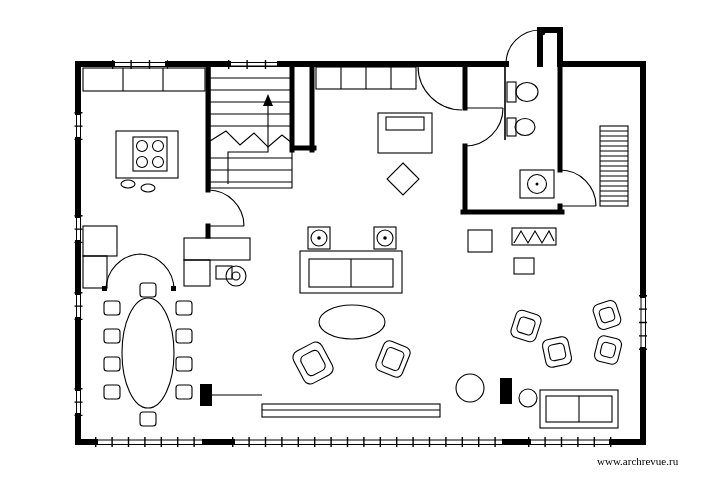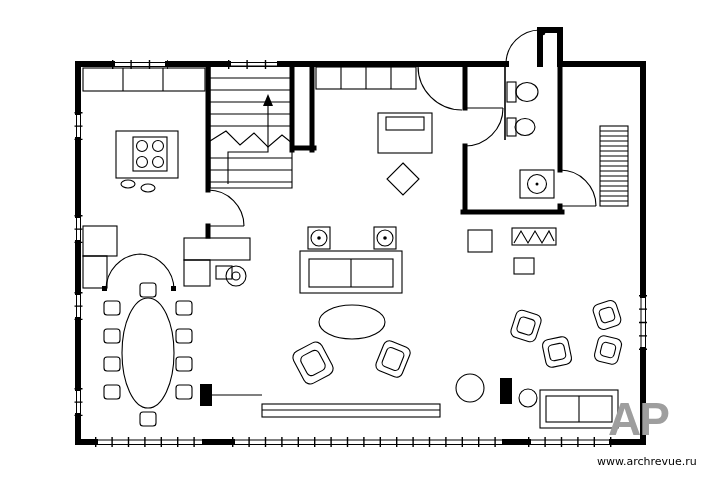--- a/index.html
+++ b/index.html
@@ -274,16 +274,15 @@
       <rect class="t" x="-7" y="-7" width="14" height="14" rx="4"></rect>
     </g>
     <g>
       <rect class="t" x="540" y="390" width="78" height="38"></rect>
       <rect class="t" x="546" y="396" width="66" height="26"></rect>
       <path class="t" d="M579 396V422"></path>
     </g>
   </g>
 </svg>
 
-<div class="watermark" style="color: rgb(158, 158, 158);">AP</div>
-<div class="site-url" style="color: rgb(0, 0, 0);">www.archrevue.ru</div>
+<div class="site-url" style="color: rgb(0, 0, 0); font-family: Liberation Serif, serif;">www.archrevue.ru</div>
 
 </div>
 
 </body></html>

